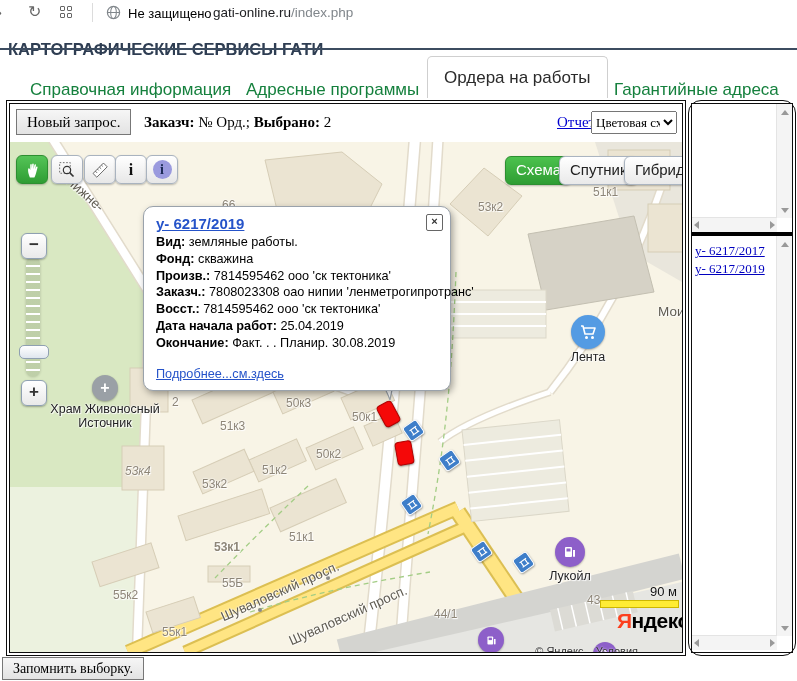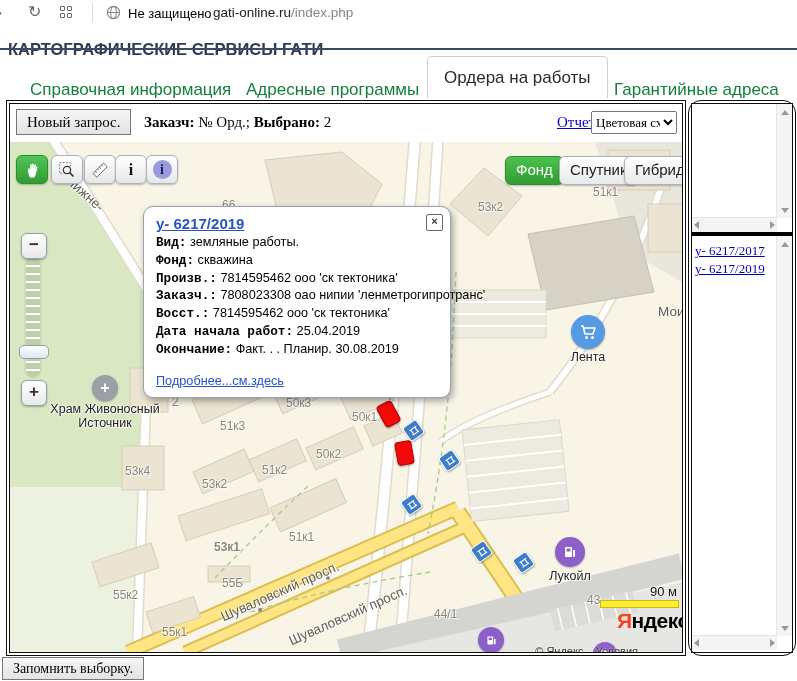--- a/index.html
+++ b/index.html
@@ -48,21 +48,21 @@
   .vbtn{position:absolute;top:14px;height:27px;line-height:25px;border-radius:6px;border:1px solid #aab4c0;background:linear-gradient(#ffffff,#e9e9e9);font-size:15px;padding:0 10px;color:#222;box-shadow:0 1px 2px rgba(0,0,0,.25);z-index:10;cursor:pointer;}
   .vbtn.green{background:linear-gradient(#4cc24e,#2f9d33);border-color:#2d8f31;color:#fff;}
   
   .zbtn{position:absolute;left:11px;width:24px;height:24px;border-radius:6px;border:1px solid #8fa0b2;background:linear-gradient(#fff,#e9e9e9);box-shadow:0 1px 2px rgba(0,0,0,.3);z-index:10;font-size:17px;font-weight:bold;color:#333;text-align:center;line-height:22px;cursor:pointer;}
   .zstrip{position:absolute;left:16px;top:115px;width:14px;height:120px;border-radius:7px;z-index:9;background:repeating-linear-gradient(to bottom,#ffffff 0 2px,rgba(130,150,110,.30) 2px 8px);box-shadow:0 0 3px rgba(0,0,0,.2);}
   .zhandle{position:absolute;left:9px;top:203px;width:28px;height:12px;border-radius:5px;border:1px solid #8fa0b2;background:linear-gradient(#fff,#dfe6ee);z-index:10;cursor:pointer;}
   
   .balloon{position:absolute;left:133px;top:64px;width:282px;background:#fff;border:1px solid #9aa2ab;border-radius:10px;box-shadow:2px 3px 7px rgba(0,0,0,.35);padding:8px 12px 9px 12px;z-index:8;font-size:12.7px;color:#000;}
   .balloon .title{font-size:15px;font-weight:bold;color:#2553c9;text-decoration:underline;cursor:pointer;display:inline-block;margin-bottom:2px;}
   .balloon .row{line-height:16.8px;white-space:nowrap;}
-  .balloon .row b{font-weight:bold;font-family:Liberation Mono, monospace;}
+  .balloon .row b{font-weight:bold;}
   .balloon .more{color:#2553c9;text-decoration:underline;cursor:pointer;display:inline-block;margin-top:15px;}
   .balloon .close{position:absolute;right:7px;top:7px;width:15px;height:15px;border:1px solid #666;border-radius:2px;background:#fff;color:#333;font-weight:bold;font-size:11px;line-height:13px;text-align:center;cursor:pointer;}
   .tail{position:absolute;left:348px;top:212px;z-index:7;}
   
   .scale-txt{position:absolute;left:617px;top:442px;width:50px;text-align:right;font-size:13px;color:#111;z-index:5;text-shadow:0 0 2px #fff;}
   .scale-bar{position:absolute;left:590px;top:458px;width:77px;height:6px;background:#ffec34;border:1px solid #cdb700;z-index:5;}
   .ylogo{position:absolute;left:607px;top:467px;width:65px;text-align:right;font-size:21px;font-weight:bold;letter-spacing:-.5px;z-index:5;color:#000;}
   .ylogo .ya{color:#fc3f1d;}
   .copyr{position:absolute;left:478px;top:503px;width:150px;text-align:right;font-size:11px;color:#333;z-index:5;text-shadow:0 0 2px #fff;}
   .copyr a{color:#333;text-decoration:underline;cursor:pointer;}
@@ -244,21 +244,21 @@
         <span class="ml" style="left:212px;top:56px;">66</span>
         <span class="ml" style="left:583px;top:43px;">51к1</span>
         <span class="ml" style="left:468px;top:58px;">53к2</span>
         <span class="ml st" style="left:648px;top:162px;">Мои</span>
         <span class="ml" style="left:162px;top:253px;">2</span>
         <span class="ml" style="left:210px;top:277px;">51к3</span>
         <span class="ml" style="left:276px;top:254px;">50к3</span>
         <span class="ml" style="left:342px;top:268px;">50к1</span>
         <span class="ml" style="left:306px;top:305px;">50к2</span>
         <span class="ml" style="left:252px;top:321px;">51к2</span>
-        <span class="ml" style="left:115px;top:322px;">53к4</span>
+        <span class="ml" style="left:115px;top:322px;font-style:italic;">53к4</span>
         <span class="ml" style="left:192px;top:335px;">53к2</span>
         <span class="ml" style="left:204px;top:398px;font-weight:bold;">53к1</span>
         <span class="ml" style="left:279px;top:388px;">51к1</span>
         <span class="ml" style="left:212px;top:434px;">55Б</span>
         <span class="ml" style="left:103px;top:446px;">55к2</span>
         <span class="ml" style="left:152px;top:483px;">55к1</span>
         <span class="ml" style="left:424px;top:465px;">44/1</span>
         <span class="ml" style="left:577px;top:451px;">43</span>
         <span class="ml st" style="left:190px;top:442px;width:160px;transform:rotate(-24deg);">Шуваловский просп.</span>
         <span class="ml st" style="left:258px;top:466px;width:160px;transform:rotate(-24deg);">Шуваловский просп.</span>
@@ -372,21 +372,21 @@
         </div>
         <div class="tbtn" style="left:105px;">
             <span class="ibtn-txt">i</span>
           </div>
         <div class="tbtn" style="left:136px;">
             <span class="i-purple">
               <span class="ibtn-txt" style="font-size:14px;color:#1b2a55;">i</span>
             </span>
           </div>
 
-        <div class="vbtn green" style="left:495px;">Фонд</div>
+        <div class="vbtn green" style="left:495px;">Схема</div>
         <div class="vbtn" style="left:549px;">Спутник</div>
         <div class="vbtn" style="left:614px;">Гибрид</div>
 
         <div class="zbtn" style="top:91px;">−</div>
         <div class="zstrip"></div>
         <div class="zhandle"></div>
         <div class="zbtn" style="top:238px;">+</div>
 
         <span class="scale-txt">90 м</span>
         <div class="scale-bar"></div>

